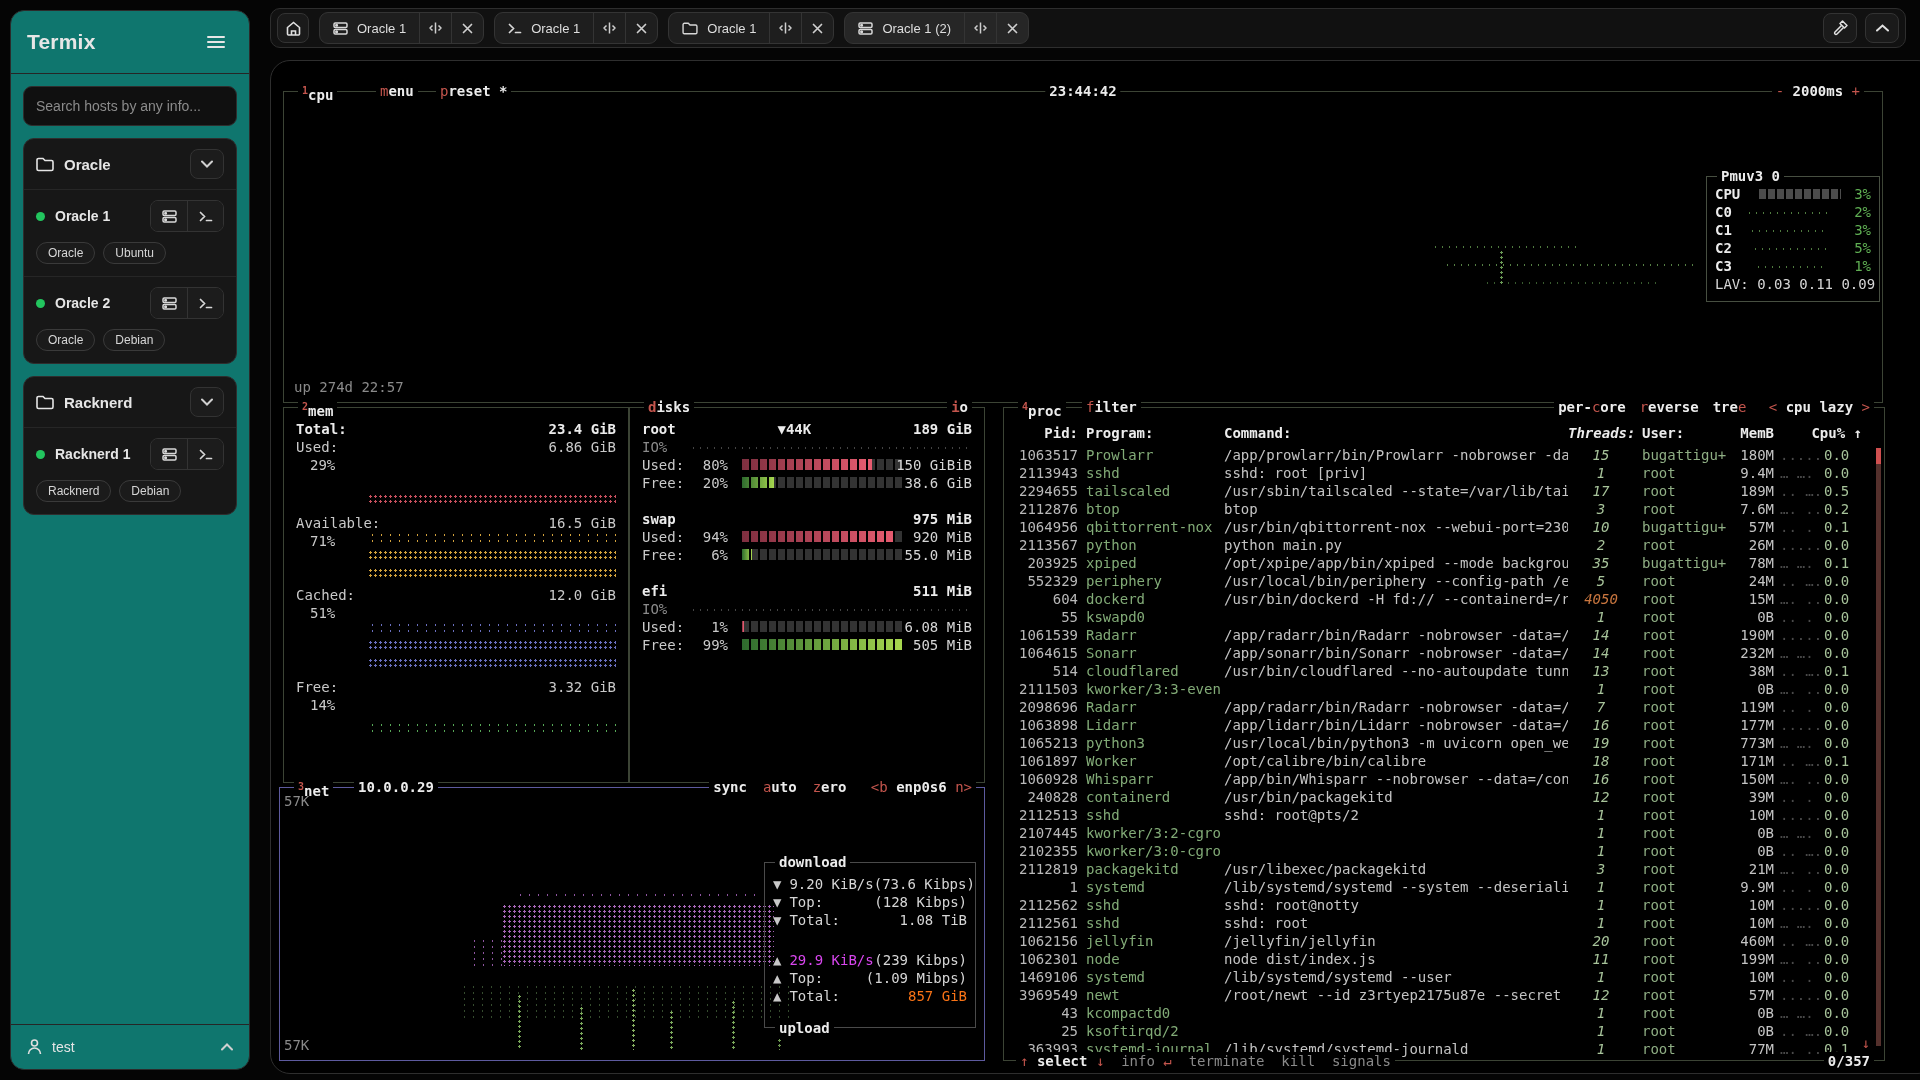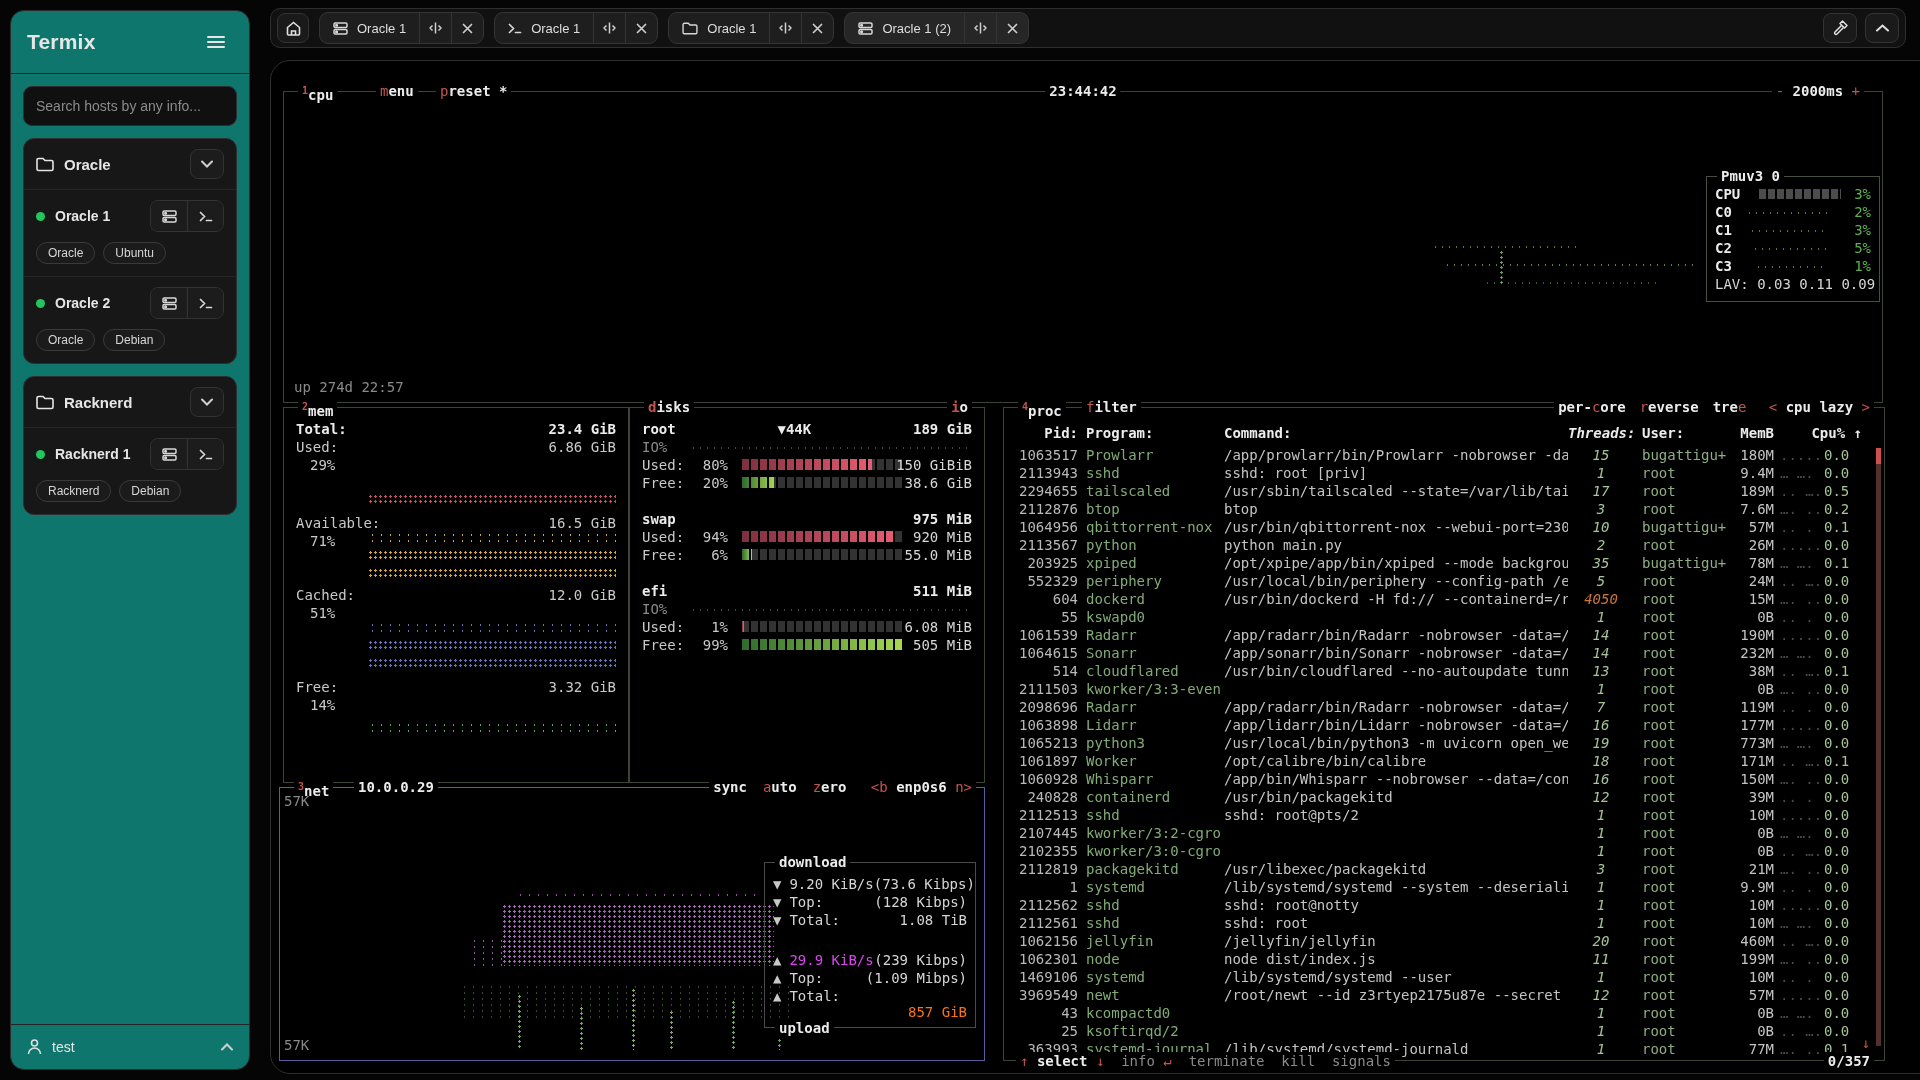--- a/index.html
+++ b/index.html
@@ -614,20 +614,20 @@
             <span style="color: rgb(214, 214, 214);">(239 Kibps)</span>
           </div>
           <div class="ln" style="top: 106px; left: 8px; right: 8px; display: flex;">
             <span style="color: rgb(200, 200, 200); margin-right: 8px;">▲</span>
             <span style="flex: 1 1 0%; color: rgb(214, 214, 214);">Top:</span>
             <span style="color: rgb(214, 214, 214);">(1.09 Mibps)</span>
           </div>
           <div class="ln" style="top: 124px; left: 8px; right: 8px; display: flex;">
             <span style="color: rgb(200, 200, 200); margin-right: 8px;">▲</span>
             <span style="flex: 1 1 0%; color: rgb(214, 214, 214);">Total:</span>
-            <span style="color: #f97316; margin-top: 16px;">857 GiB</span>
+            <span style="color: #f97316;">857 GiB</span>
           </div>
         </div>
       <span class="btl b" style="left:10px;">upload</span>
     </div>
   </div>
 
 </div>
 
 </body></html>

